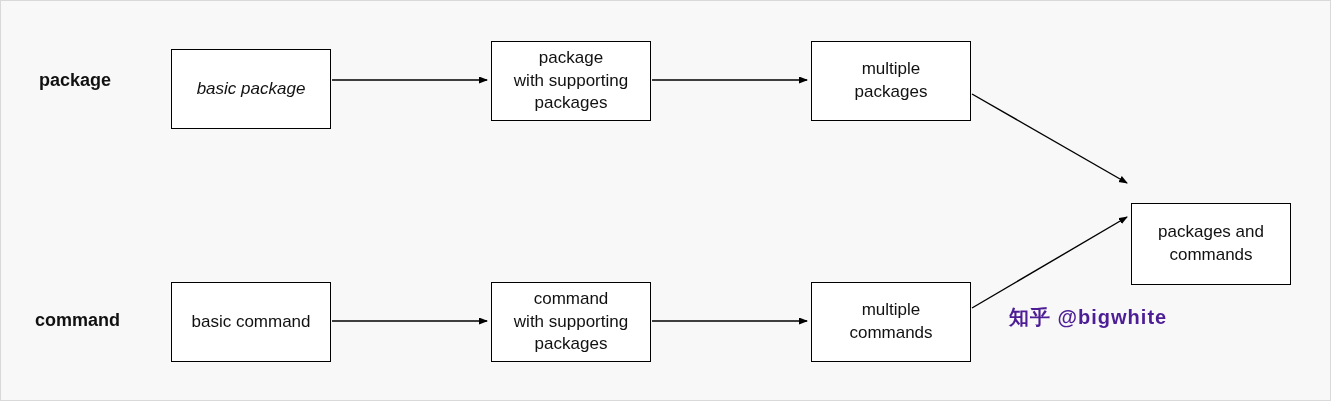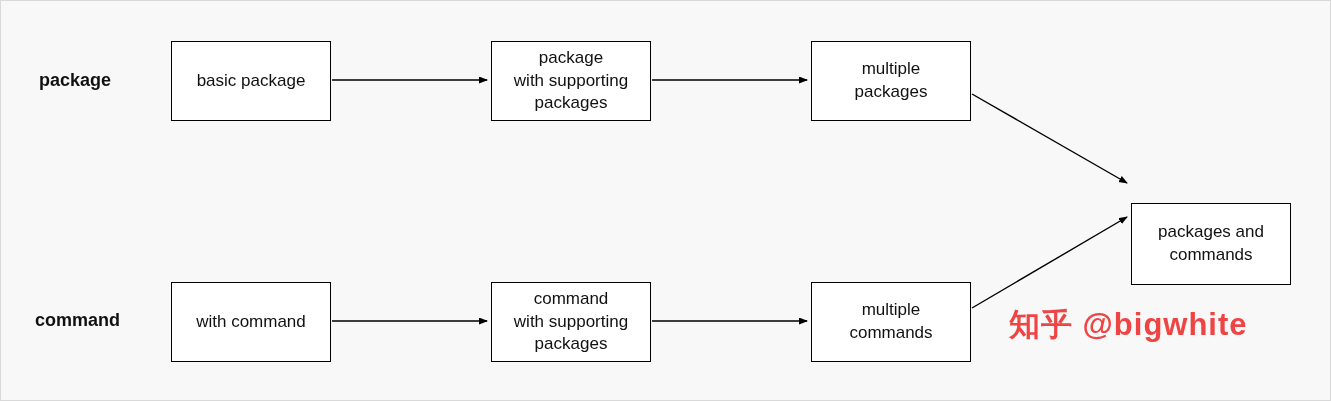--- a/index.html
+++ b/index.html
@@ -47,50 +47,50 @@
     pointer-events: none;
   }
   .arrows line {
     stroke: #000000;
     stroke-width: 1.4;
   }
   .watermark {
     position: absolute;
     left: 1008px;
     top: 303px;
-    font-size: 31px;
+    font-size: 20px;
     font-weight: bold;
-    color: #ef4444;
+    color: #4c1d95;
     letter-spacing: 1px;
     white-space: nowrap;
     text-shadow: 0 0 1px rgba(255,255,255,0.6);
   }
 </style>
 </head>
 <body>
 
 <div class="canvas">
 
   <div class="row-label" style="left:38px; top:69px;">package</div>
 
   <div class="row-label" style="left:34px; top:309px;">command</div>
 
-  <div class="node" style="left:170px; top:40px; height:78px;">basic package</div>
+  <div class="node" style="left:170px; top:48px; height:78px;font-style:italic;">basic package</div>
 
   <div class="node" style="left:490px; top:40px; height:78px;">package
 with supporting
 packages</div>
 
   <div class="node" style="left:810px; top:40px; height:78px;">multiple
 packages</div>
 
   <div class="node" style="left:1130px; top:158px; height:80px;margin-top:44px;">packages and
 commands</div>
 
-  <div class="node" style="left:170px; top:281px; height:78px;">with command</div>
+  <div class="node" style="left:170px; top:281px; height:78px;">basic command</div>
 
   <div class="node" style="left:490px; top:281px; height:78px;">command
 with supporting
 packages</div>
 
   <div class="node" style="left:810px; top:281px; height:78px;">multiple
 commands</div>
 
   <svg class="arrows" viewBox="0 0 1329 399">
     <defs>

